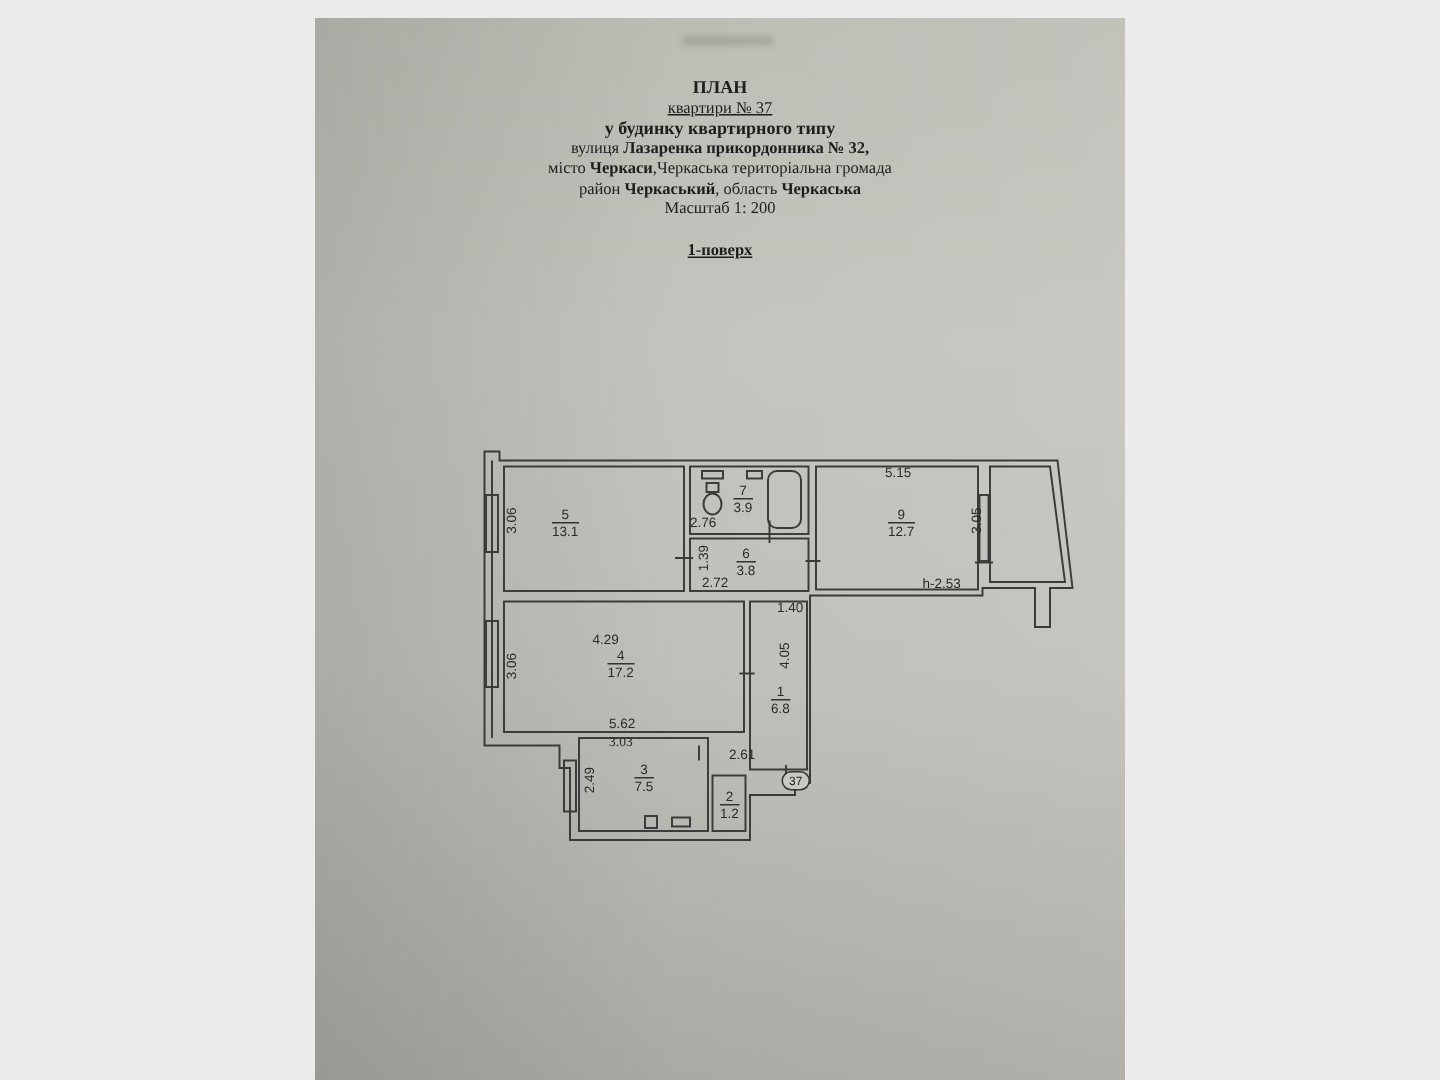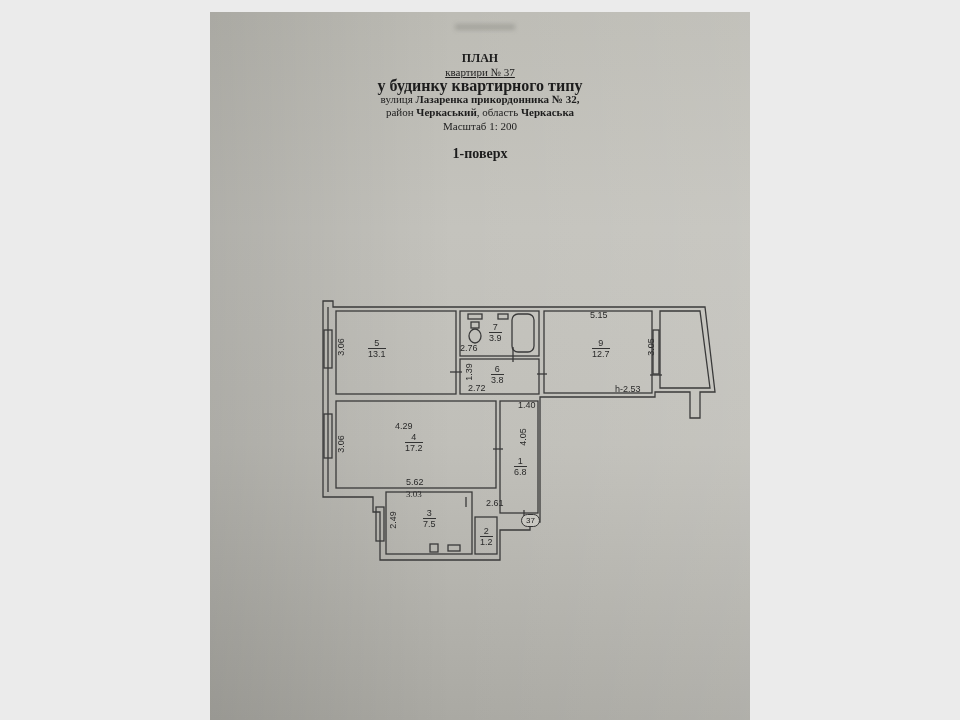--- a/index.html
+++ b/index.html
@@ -22,23 +22,23 @@
     position: absolute; left: 245px; top: 12px; width: 60px; height: 6px;
     background: rgba(120,120,115,0.35); filter: blur(2px);
   }
   .title-block {
     position: absolute; left: 0; top: 40px; width: 540px;
     text-align: center; color: #1d1d1d; font-size: 11px; line-height: 13.5px;
   }
   .title-block .t-main { font-weight: bold; font-size: 12px; }
   .title-block .t-apt { font-weight: normal; font-size: 11px; }
   .title-block .t-apt .u { text-decoration: underline; }
-  .title-block .t-house { font-weight: bold; font-size: 16px; }
+  .title-block .t-house { font-weight: bold; font-size: 12px; }
   .title-block b { font-weight: bold; }
-  .title-block .floor { margin-top: 14px; font-weight: bold; font-size: 14px; }
+  .title-block .floor { margin-top: 14px; font-weight: bold; font-size: 11px; text-decoration: underline; }
 
   .plan {
     position: absolute; left: 0; top: 0; width: 540px; height: 720px;
   }
   .plan svg { position: absolute; left: 0; top: 0; }
   .lbl {
     position: absolute; font-family: "Liberation Sans", "DejaVu Sans", sans-serif;
     font-size: 9px; color: #2a2a2a; white-space: nowrap;
   }
   .room-num { text-align: center; font-size: 9px; line-height: 10px; }
@@ -55,20 +55,21 @@
 <body>
 
 <div class="paper">
   <div class="bleed"></div>
 
   <div class="title-block">
     <div class="t-main">ПЛАН</div>
     <div class="t-apt"><span class="u">квартири № </span><span class="u">37</span></div>
     <div class="t-house">у будинку квартирного типу</div>
     <div><span>вулиця </span><b>Лазаренка прикордонника № 32,</b></div>
+    <div><span>місто </span><b>Черкаси</b><span>,Черкаська територіальна  громада</span></div>
     <div><span>район </span><b>Черкаський</b><span>, область </span><b>Черкаська</b></div>
     <div>Масштаб 1: 200</div>
     <div class="floor">1-поверх</div>
   </div>
 
   <div class="plan">
     <svg width="540" height="720" viewBox="0 0 540 720">
       <g fill="none" stroke="#3a3a3a" stroke-width="1.3">
 
         <path d="M113 289 L123 289 L123 295 L495 295 L505 380 L490 380 L490 406 L480 406 L480 380 L445 380 L445 385 L330 385 L330 510 L320 510 L320 518 L290 518 L290 548 L170 548 L170 500 L163 500 L163 485 L113 485 Z"></path>

